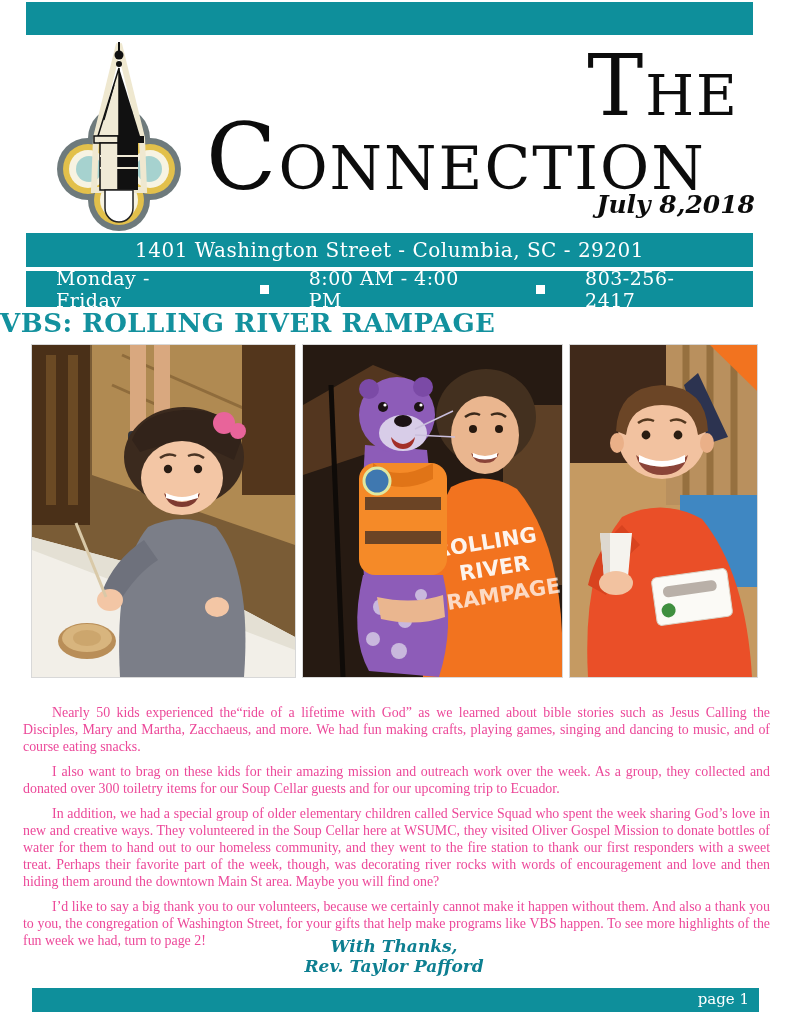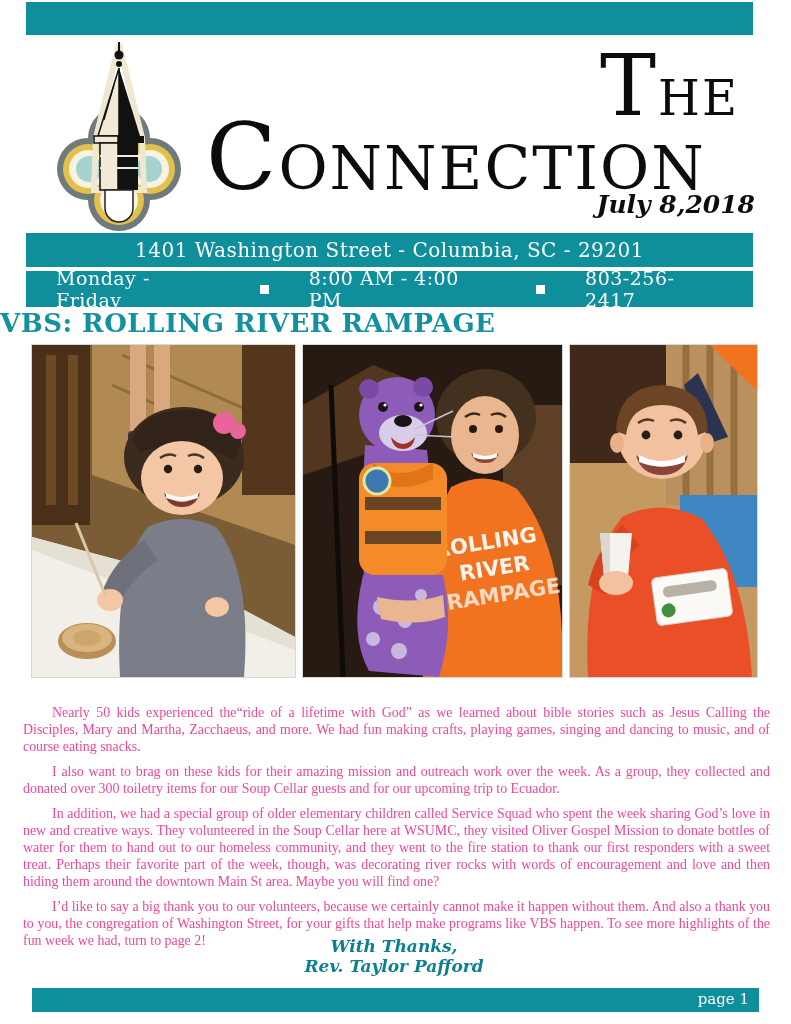--- a/index.html
+++ b/index.html
@@ -14,21 +14,21 @@
   .address-bar{top:233px;height:34px;color:#fff;text-align:center;
     font-family:"DejaVu Serif",serif;font-size:20px;line-height:34px;letter-spacing:.5px;}
   .hours-bar{top:271px;height:36px;color:#fff;display:flex;align-items:center;
     justify-content:space-between;padding:0 30px;box-sizing:border-box;
     font-family:"DejaVu Serif",serif;font-size:19px;letter-spacing:.5px;gap:40px;}
   .sq{display:inline-block;width:9px;height:9px;background:#fff;}
   
   .logo{position:absolute;left:54px;top:40px;width:130px;height:192px;}
   .mast{position:absolute;font-family:"DejaVu Serif",serif;color:#0c0c0c;
     text-transform:uppercase;line-height:.92;letter-spacing:2px;white-space:nowrap;}
-  .mast-the{right:52px;top:48px;font-size:48px;}
+  .mast-the{right:52px;top:48px;font-size:56px;}
   .mast-the::first-letter{font-size:84px;}
   .mast-conn{left:206px;top:116px;font-size:60px;}
   .mast-conn::first-letter{font-size:92px;}
   .mast-date{position:absolute;right:36px;top:190px;font-family:"DejaVu Serif",serif;
     font-style:italic;font-weight:bold;font-size:25px;color:#0c0c0c;text-align:right;}
   
   .headline{position:absolute;left:0;top:308px;width:791px;
     font-family:"DejaVu Serif",serif;font-weight:bold;font-size:26px;
     color:#13919e;letter-spacing:.5px;}
   

